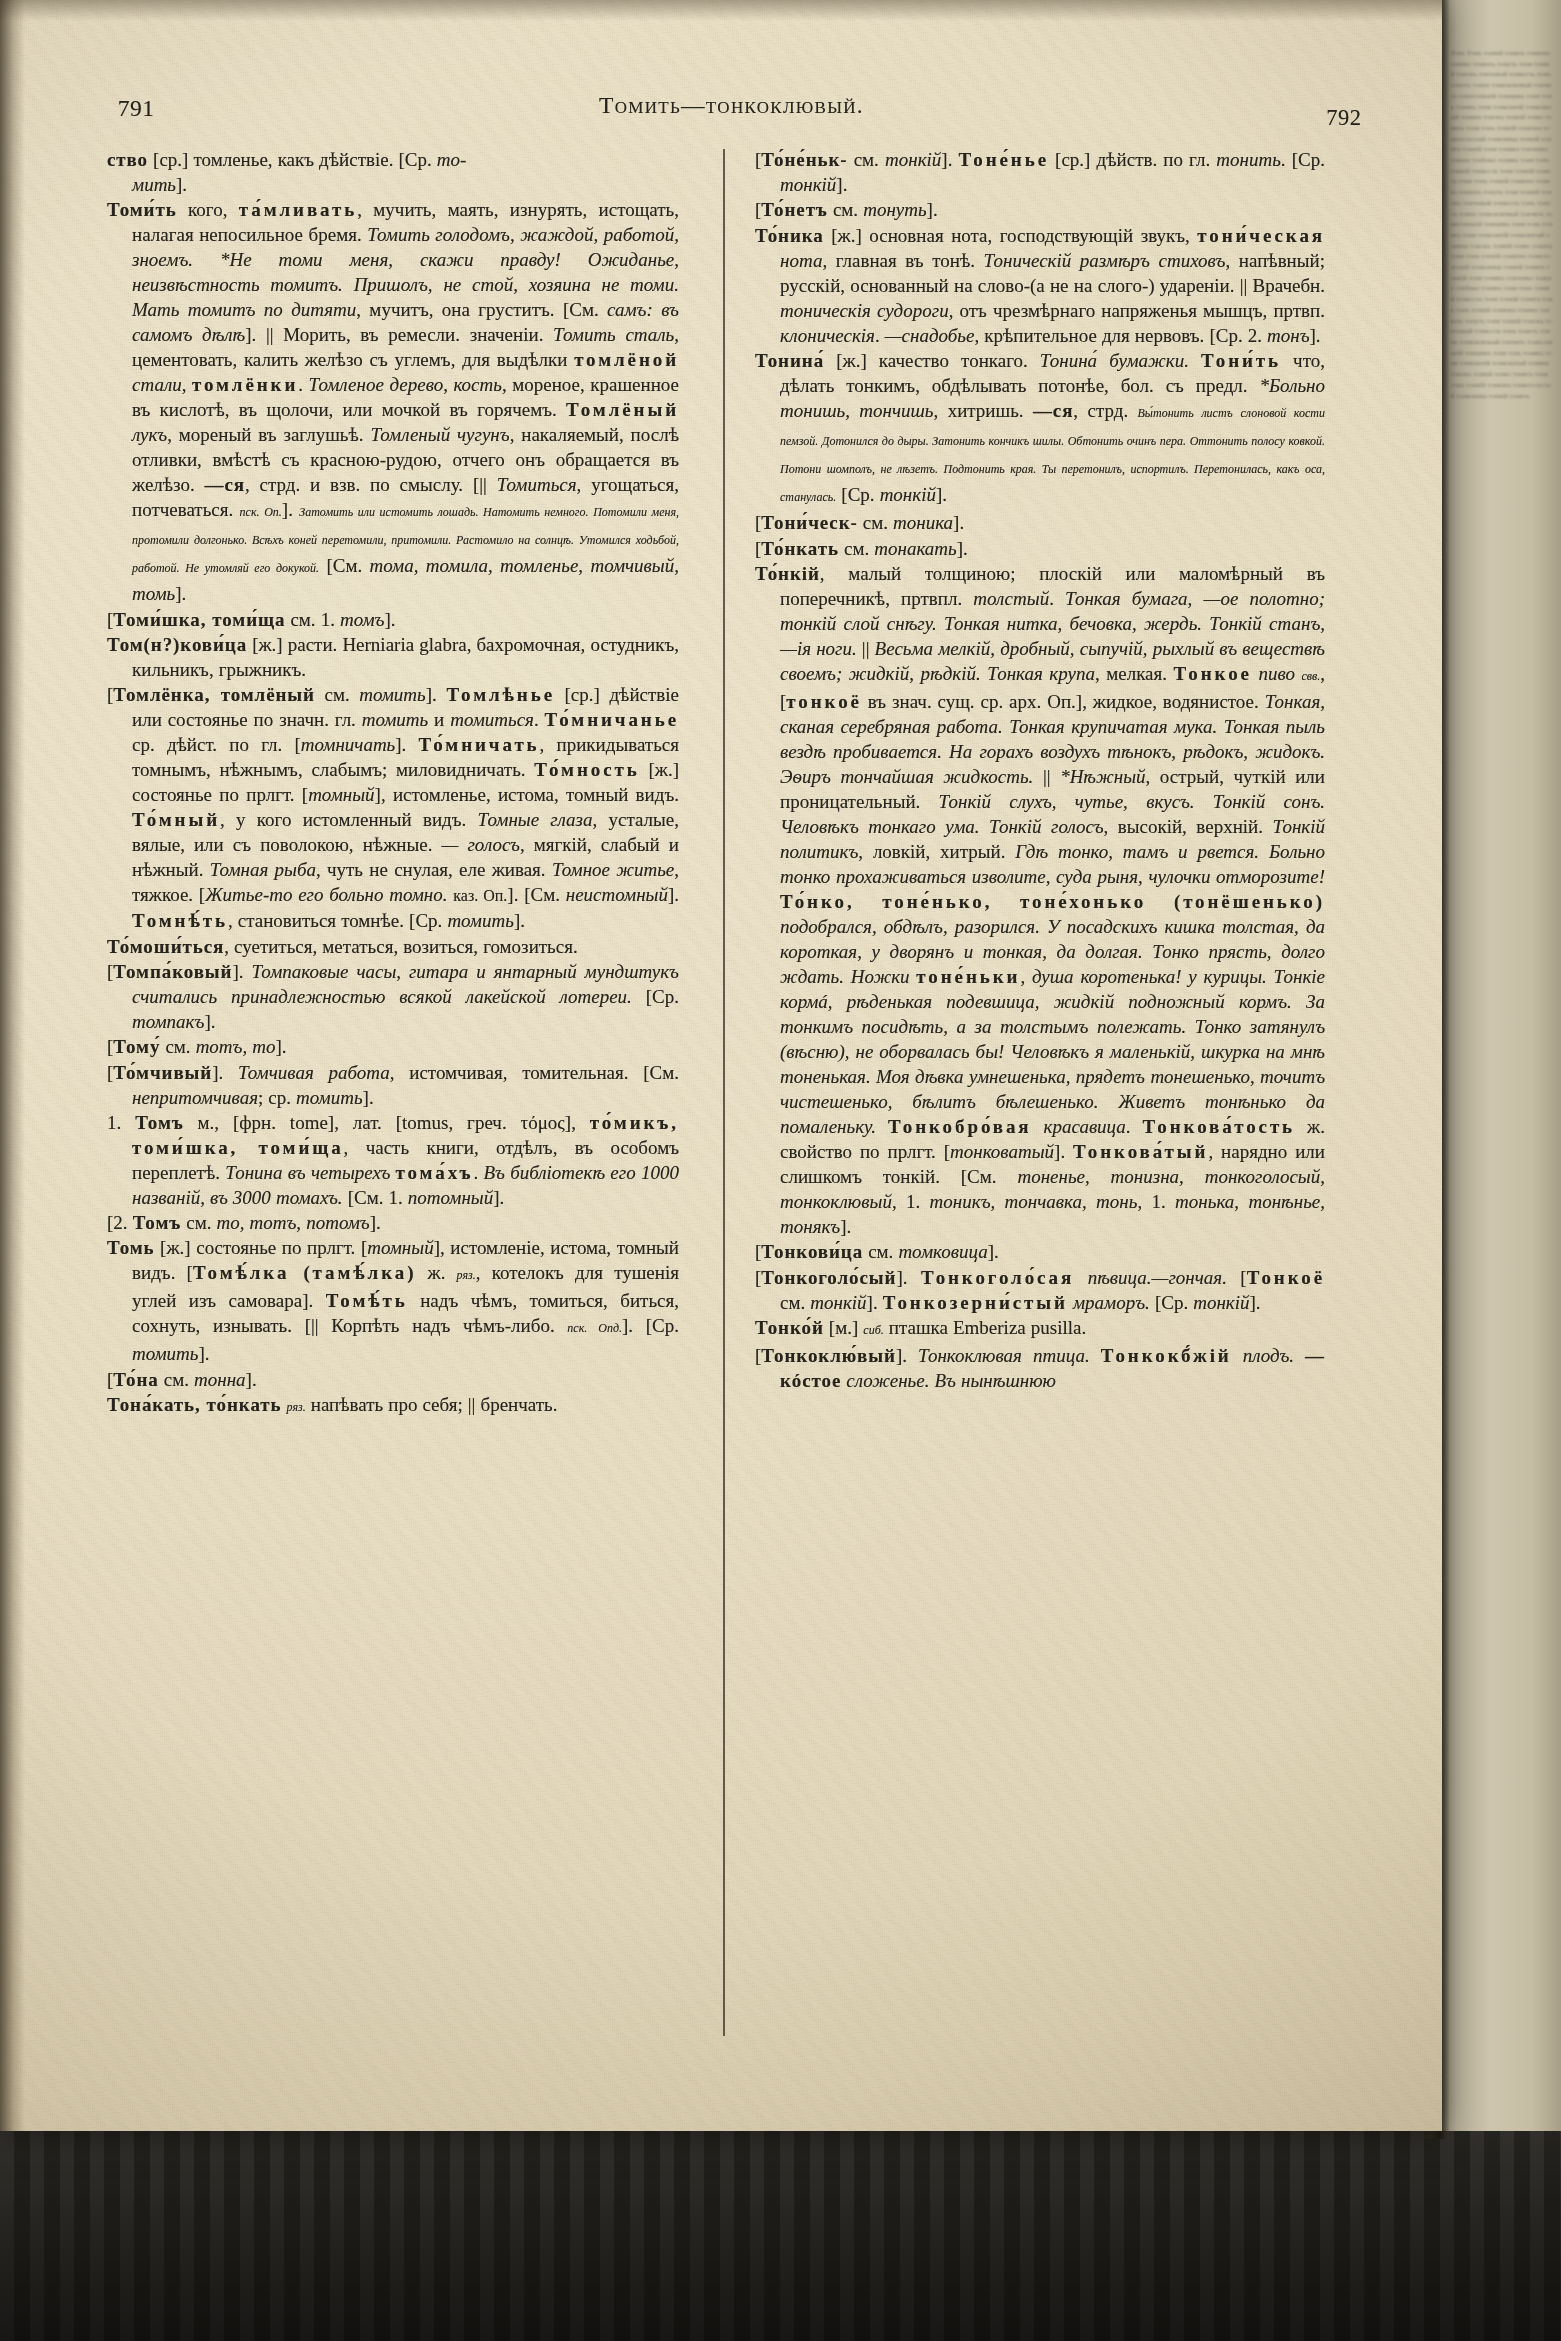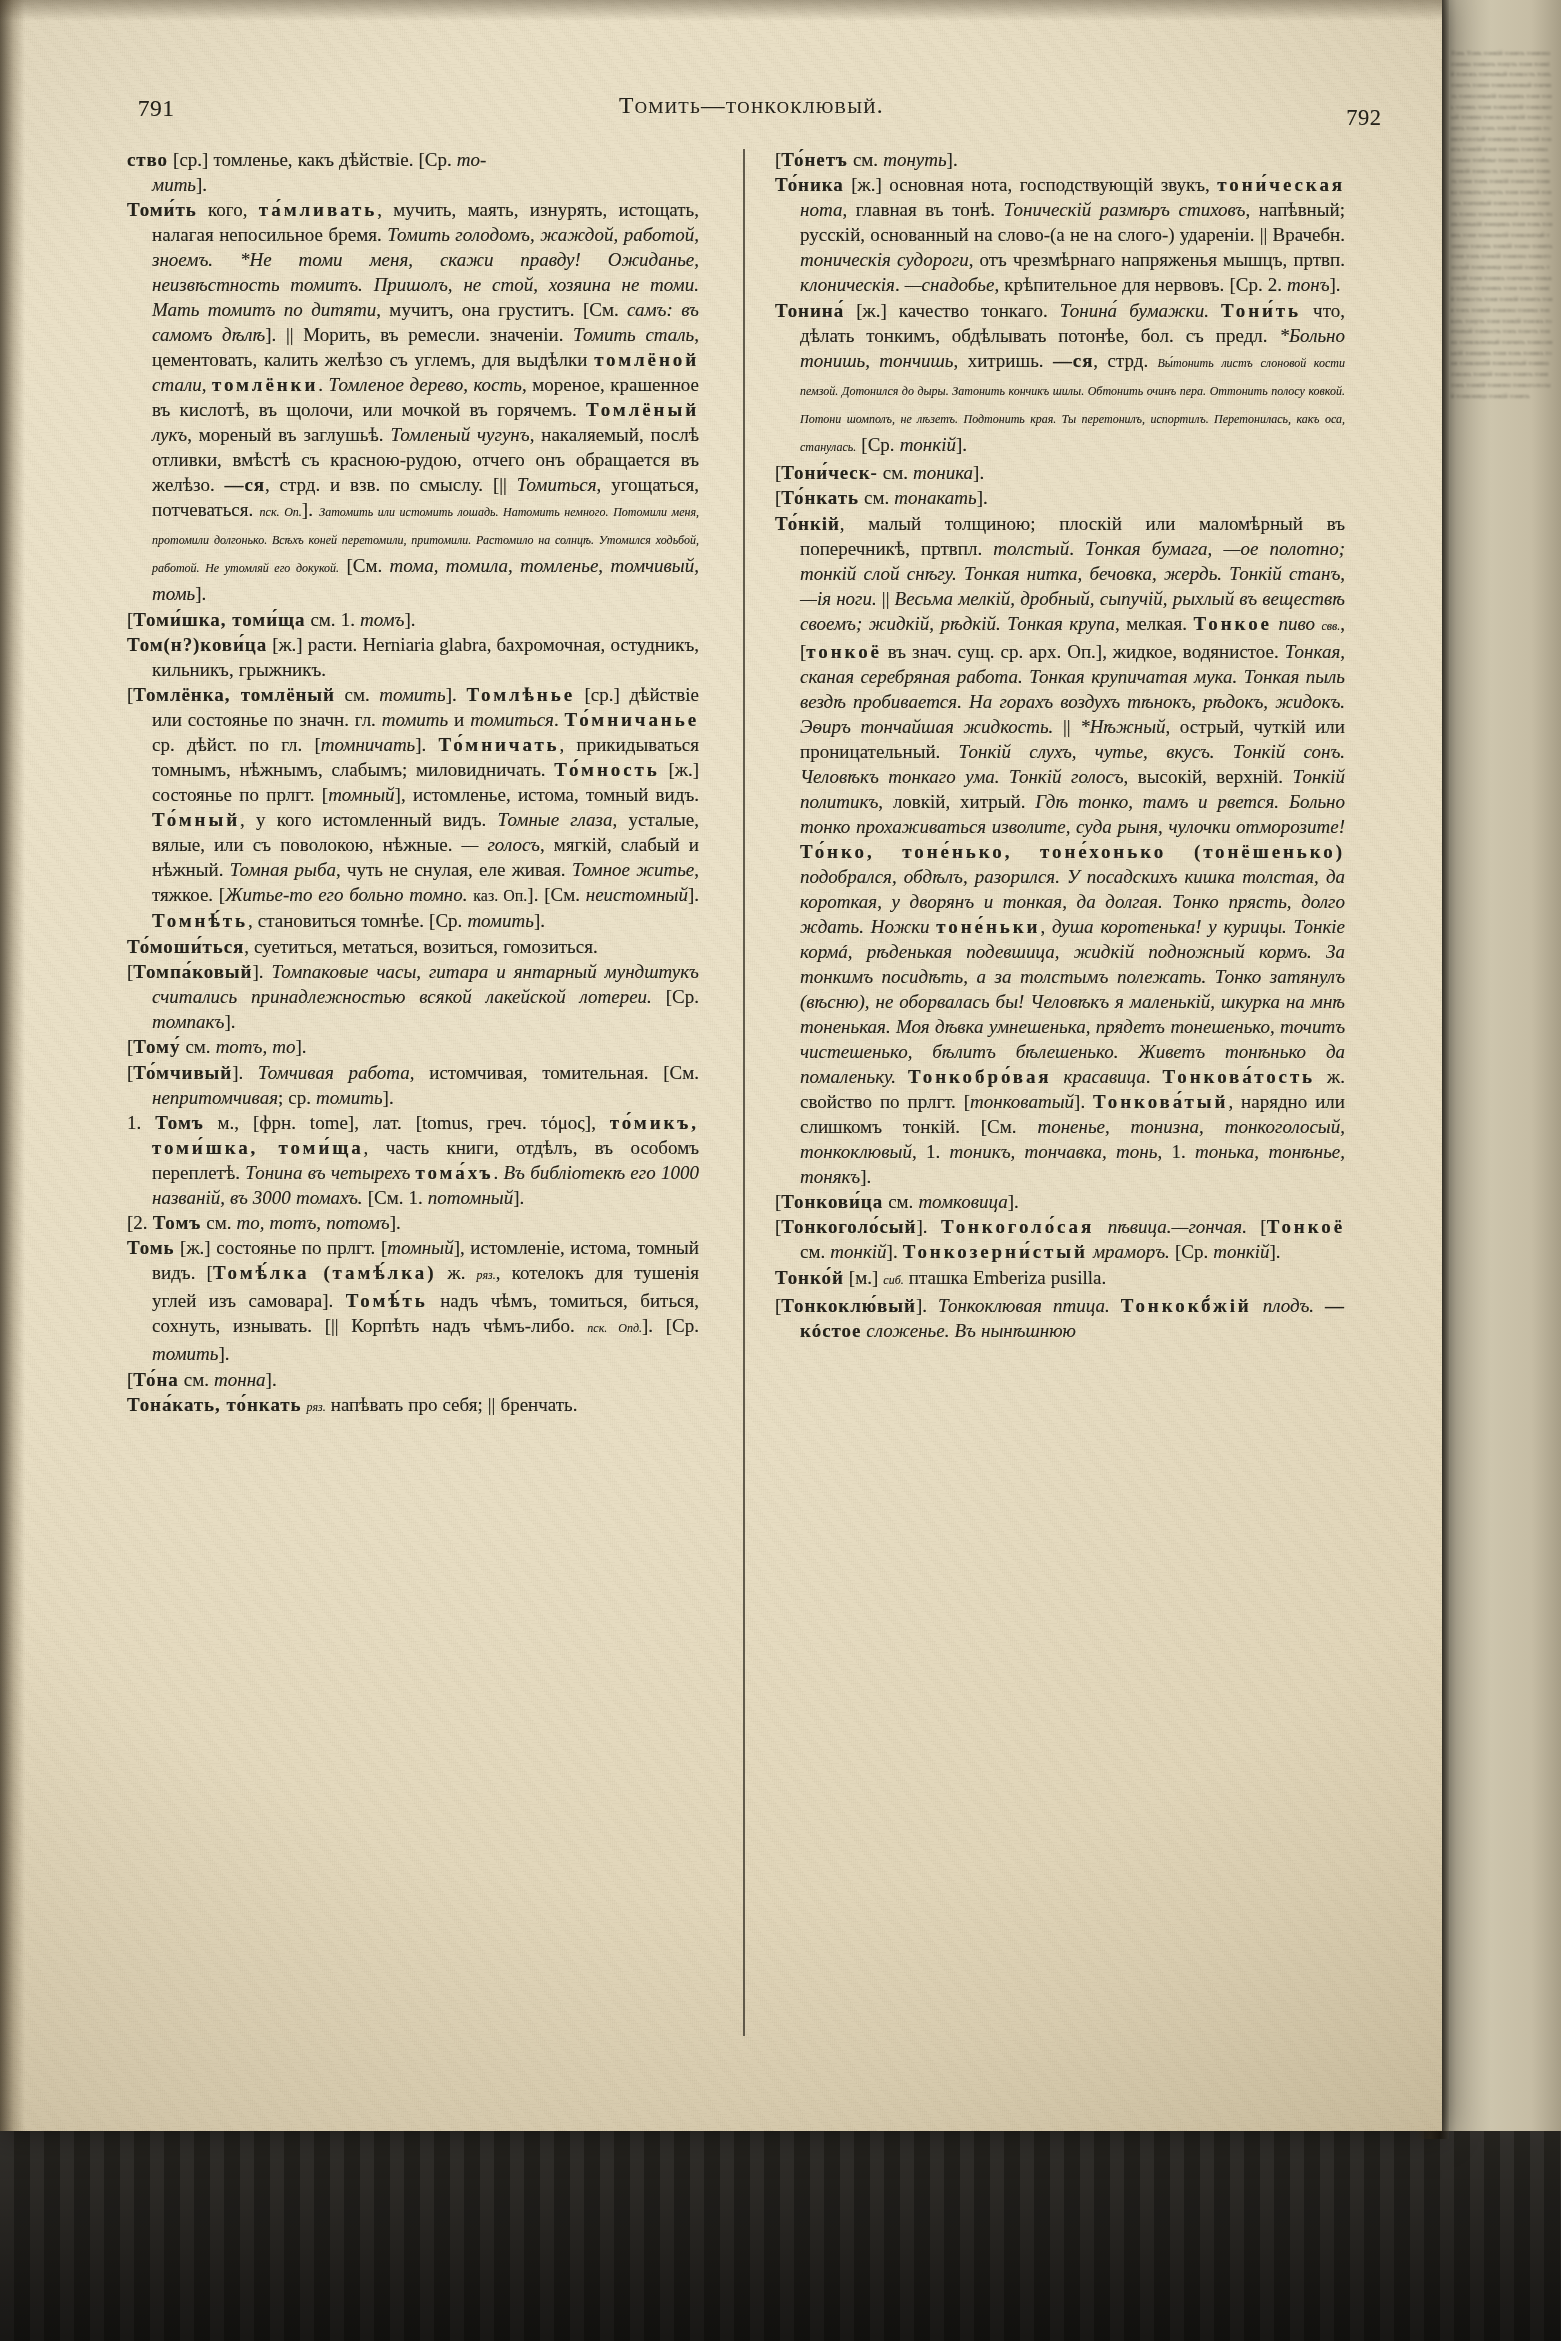--- a/index.html
+++ b/index.html
@@ -118,21 +118,20 @@
     background: linear-gradient(180deg, rgba(60,48,30,0.38) 0%, rgba(140,122,90,0) 100%);
   }
 
   
   .content {
     position: absolute;
     top: 80px;
     left: 107px;
     width: 1249px;
     color: #25231c;
-    margin-left: 20px;
   }
   .folio-row {
     position: relative;
     height: 64px;
   }
   .folio-left {
     position: absolute;
     left: 10.7px;
     top: 15px;
     font-size: 23.6px;
@@ -255,20 +254,21 @@
           <p class="entry">[<b class="hw">Томпа́ковый</b>]. <i class="it">Томпаковые часы, гитара и янтарный мундштукъ считались принадлежностью всякой лакейской лотереи.</i> [Ср. <i class="it">томпакъ</i>].</p>
           <p class="entry">[<b class="hw">Тому́</b> см. <i class="it">тотъ, то</i>].</p>
           <p class="entry">[<b class="hw">То́мчивый</b>]. <i class="it">Томчивая работа</i>, истомчивая, томительная. [См. <i class="it">непритомчивая</i>; ср. <i class="it">томить</i>].</p>
           <p class="entry">1. <b class="hw">Томъ</b> м., [фрн. tome], лат. [tomus, греч. τόμος], <b class="sp">то́микъ, томи́шка, томи́ща</b>, часть книги, отдѣлъ, въ особомъ переплетѣ. <i class="it">Тонина въ четырехъ</i> <b class="sp">тома́хъ</b>. <i class="it">Въ библіотекѣ его 1000 названій, въ 3000 томахъ.</i> [См. 1. <i class="it">потомный</i>].</p>
           <p class="entry">[2. <b class="hw">Томъ</b> см. <i class="it">то, тотъ, потомъ</i>].</p>
           <p class="entry"><b class="hw">Томь</b> [ж.] состоянье по прлгт. [<i class="it">томный</i>], истомленіе, истома, томный видъ. [<b class="sp">Томѣ́лка (тамѣ́лка)</b> ж. <i class="sm">ряз.</i>, котелокъ для тушенія углей изъ самовара]. <b class="sp">Томѣ́ть</b> надъ чѣмъ, томиться, биться, сохнуть, изнывать. [|| Корпѣть надъ чѣмъ-либо. <i class="sm">пск. Опд.</i>]. [Ср. <i class="it">томить</i>].</p>
           <p class="entry">[<b class="hw">То́на</b> см. <i class="it">тонна</i>].</p>
           <p class="entry"><b class="hw">Тона́кать, то́нкать</b> <i class="sm">ряз.</i> напѣвать про себя; || бренчать.</p>
         </div>
       <div class="col right" id="col-right">
+          <p class="entry">[<b class="hw">То́не́ньк-</b> см. <i class="it">тонкій</i>]. <b class="sp">Тоне́нье</b> [ср.] дѣйств. по гл. <i class="it">тонить</i>. [Ср. <i class="it">тонкій</i>].</p>
           <p class="entry">[<b class="hw">То́нетъ</b> см. <i class="it">тонуть</i>].</p>
           <p class="entry"><b class="hw">То́ника</b> [ж.] основная нота, господствующій звукъ, <b class="sp">тони́ческая</b> <i class="it">нота</i>, главная въ тонѣ. <i class="it">Тоническій размѣръ стиховъ</i>, напѣвный; русскій, основанный на слово-(а не на слого-) удареніи. || Врачебн. <i class="it">тоническія судороги</i>, отъ чрезмѣрнаго напряженья мышцъ, пртвп. <i class="it">клоническія</i>. <i class="it">—снадобье</i>, крѣпительное для нервовъ. [Ср. 2. <i class="it">тонъ</i>].</p>
           <p class="entry"><b class="hw">Тонина́</b> [ж.] качество тонкаго. <i class="it">Тонина́ бумажки.</i> <b class="sp">Тони́ть</b> что, дѣлать тонкимъ, обдѣлывать потонѣе, бол. съ предл. <i class="it">*Больно тонишь, тончишь</i>, хитришь. <b class="hw">—ся</b>, стрд. <i class="sm">Вы́тонить листъ слоновой кости пемзой. Дотонился до дыры. Затонить кончикъ шилы. Обтонить очинъ пера. Оттонить полосу ковкой. Потони шомполъ, не лѣзетъ. Подтонить края. Ты перетонилъ, испортилъ. Перетонилась, какъ оса, станулась.</i> [Ср. <i class="it">тонкій</i>].</p>
           <p class="entry">[<b class="hw">Тони́ческ-</b> см. <i class="it">тоника</i>].</p>
           <p class="entry">[<b class="hw">То́нкать</b> см. <i class="it">тонакать</i>].</p>
           <p class="entry"><b class="hw">То́нкій</b>, малый толщиною; плоскій или маломѣрный въ поперечникѣ, пртвпл. <i class="it">толстый</i>. <i class="it">Тонкая бумага, —ое полотно; тонкій слой снѣгу. Тонкая нитка, бечовка, жердь. Тонкій станъ, —ія ноги.</i> || <i class="it">Весьма мелкій, дробный, сыпучій, рыхлый въ веществѣ своемъ; жидкій, рѣдкій. Тонкая крупа</i>, мелкая. <b class="sp">Тонкое</b> <i class="it">пиво</i> <i class="sm">свв.</i>, [<b class="sp">тонкоё</b> въ знач. сущ. ср. арх. Оп.], жидкое, водянистое. <i class="it">Тонкая, сканая серебряная работа. Тонкая крупичатая мука. Тонкая пыль вездѣ пробивается. На горахъ воздухъ тѣнокъ, рѣдокъ, жидокъ. Эѳиръ тончайшая жидкость.</i> || <i class="it">*Нѣжный</i>, острый, чуткій или проницательный. <i class="it">Тонкій слухъ, чутье, вкусъ. Тонкій сонъ. Человѣкъ тонкаго ума. Тонкій голосъ</i>, высокій, верхній. <i class="it">Тонкій политикъ</i>, ловкій, хитрый. <i class="it">Гдѣ тонко, тамъ и рвется. Больно тонко прохаживаться изволите, суда рыня, чулочки отморозите!</i> <b class="sp">То́нко, тоне́нько, тоне́хонько (тонёшенько)</b> <i class="it">подобрался, обдѣлъ, разорился. У посадскихъ кишка толстая, да короткая, у дворянъ и тонкая, да долгая. Тонко прясть, долго ждать. Ножки</i> <b class="sp">тоне́ньки</b>, <i class="it">душа коротенька! у курицы. Тонкіе кормá, рѣденькая подевшица, жидкій подножный кормъ. За тонкимъ посидѣть, а за толстымъ полежать. Тонко затянулъ (вѣсню), не оборвалась бы! Человѣкъ я маленькій, шкурка на мнѣ тоненькая. Моя дѣвка умнешенька, прядетъ тонешенько, точитъ чистешенько, бѣлитъ бѣлешенько. Живетъ тонѣнько да помаленьку.</i> <b class="sp">Тонкобро́вая</b> <i class="it">красавица</i>. <b class="sp">Тонкова́тость</b> ж. свойство по прлгт. [<i class="it">тонковатый</i>]. <b class="sp">Тонкова́тый</b>, нарядно или слишкомъ тонкій. [См. <i class="it">тоненье, тонизна, тонкоголосый, тонкоклювый</i>, 1. <i class="it">тоникъ, тончавка, тонь</i>, 1. <i class="it">тонька, тонѣнье, тонякъ</i>].</p>
           <p class="entry">[<b class="hw">Тонкови́ца</b> см. <i class="it">томковица</i>].</p>
           <p class="entry">[<b class="hw">Тонкоголо́сый</b>]. <b class="sp">Тонкоголо́сая</b> <i class="it">пѣвица.—гончая.</i> [<b class="sp">Тонкоё</b> см. <i class="it">тонкій</i>]. <b class="sp">Тонкозерни́стый</b> <i class="it">мраморъ.</i> [Ср. <i class="it">тонкій</i>].</p>
           <p class="entry"><b class="hw">Тонко́й</b> [м.] <i class="sm">сиб.</i> пташка Emberiza pusilla.</p>
           <p class="entry">[<b class="hw">Тонкоклю́вый</b>]. <i class="it">Тонкоклювая птица.</i> <b class="sp">Тонкокб́жій</b> <i class="it">плодъ.</i> <b class="hw">—кóстое</b> <i class="it">сложенье. Въ нынѣшнюю</i></p>

